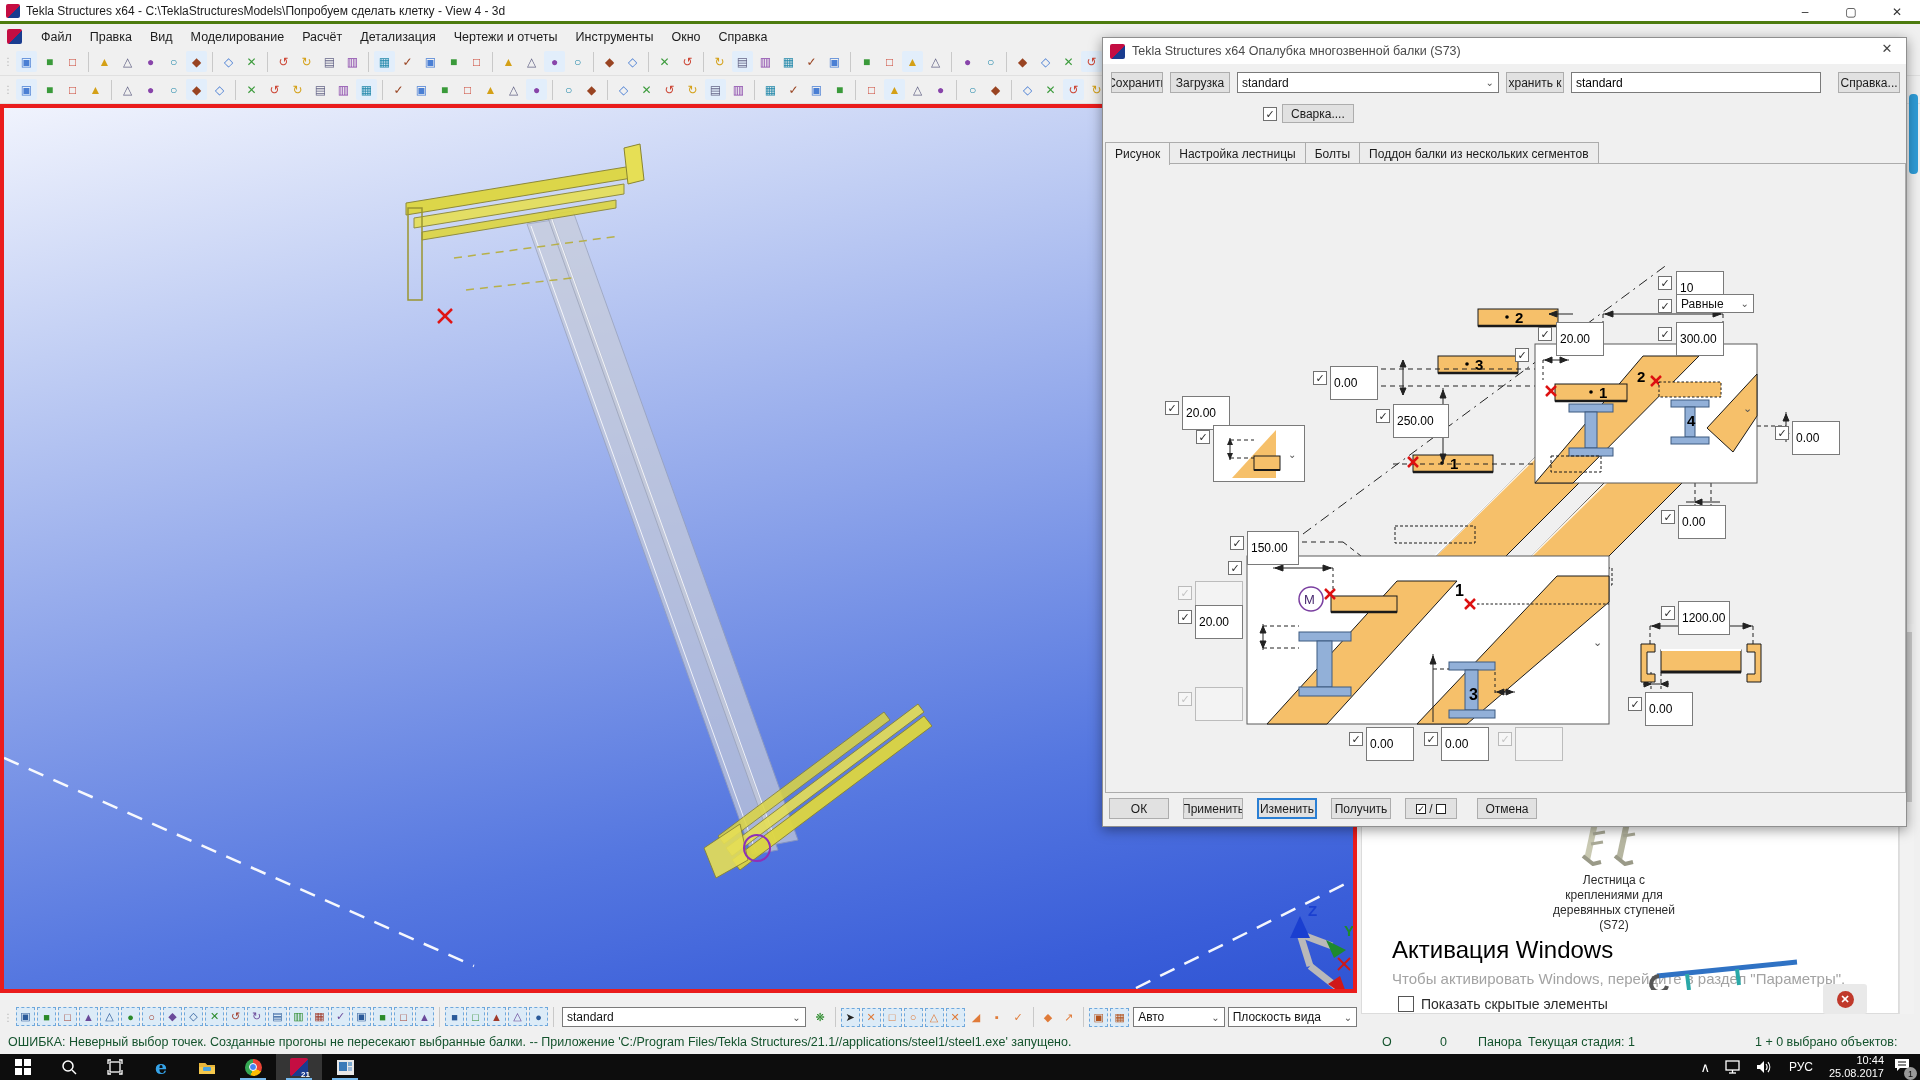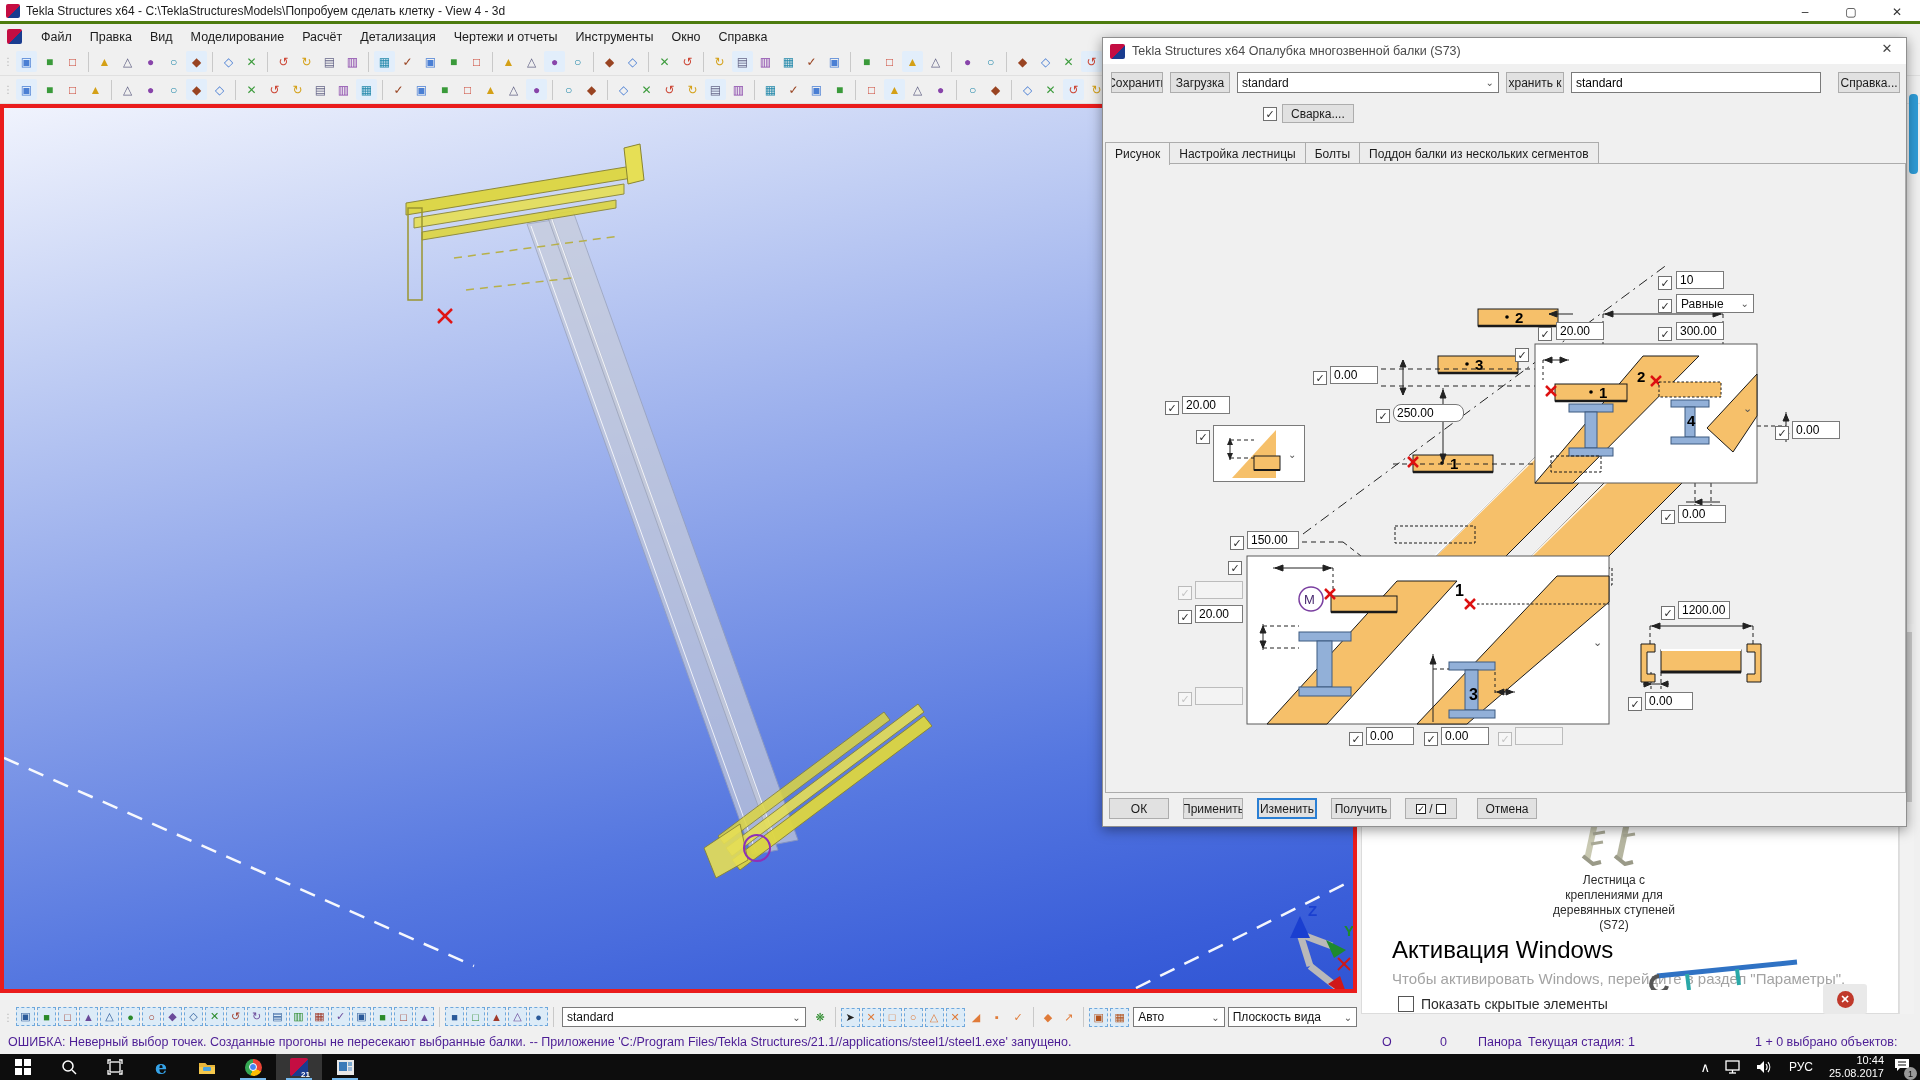--- a/index.html
+++ b/index.html
@@ -61,29 +61,29 @@
   .tab.active { background:#f0f0f0; position:relative; z-index:3; padding-bottom:4px;}
   .tabpage { position:absolute; left:2px; top:125px; width:801px; height:630px; border:1px solid #acacac; background:#f0f0f0; }
   .dlg-buttons { position:absolute; left:6px; top:760px; display:flex; }
   .dlg-buttons .btn { width:60px; margin-right:14px; }
   .btn.focusblue { border:2px solid #2a7fd4; }
   .minicb { display:inline-block; width:10px; height:10px; border:1px solid #222; background:#fff; font-size:9px; line-height:9px; text-align:center; }
 
   
   .cb { position:absolute; width:14px; height:14px; border:1px solid #707070; background:#fff; font-size:11px; line-height:12px; text-align:center; color:#2b2b2b; z-index:5;}
   .cb.dis { border-color:#bababa; color:#c3c3c3; background:#f6f6f6; }
-  .tb { position:absolute; width:48px; height:18px; border:1px solid #7a7a7a; background:#fff; font-size:12px; padding:0 3px; font-family:"Liberation Sans",sans-serif; z-index:5;}
+  .tb { position:absolute; width:48px; height:18px; border:1px solid #7a7a7a; background:#fff; font-size:12px; padding:16px 3px; font-family:"Liberation Sans",sans-serif; z-index:5;}
   .tb.dis { background:#f3f3f3; border-color:#bcbcbc; }
   .fcombo { position:absolute; z-index:5; }
 
   
   .bottombar { position:absolute; left:0; top:1003px; width:1357px; height:28px; background:#f0f0f0; display:flex; align-items:center; z-index:3;}
   .selicon { width:19px; height:19px; margin:0 1px; background:#dcebf7; border:1px dashed #6fa8dc; font-size:11px; display:flex; align-items:center; justify-content:center; color:#333;}
   .selicon.plain { background:#f0f0f0; border-color:transparent; }
-  .statusbar { position:absolute; left:0; top:1031px; width:1920px; height:23px; background:#f0f0f0; font-size:12.5px; color:#4c1d95; z-index:4;}
+  .statusbar { position:absolute; left:0; top:1031px; width:1920px; height:23px; background:#f0f0f0; font-size:12.5px; color:#14532d; z-index:4;}
   .taskbar { position:absolute; left:0; top:1054px; width:1920px; height:26px; background:#0d0d0d; display:flex; align-items:center; z-index:20;}
   .tk { width:46px; height:26px; display:flex; align-items:center; justify-content:center; position:relative;}
   .tk.active { background:#353535; }
   .underline { position:absolute; bottom:0; left:10px; width:26px; height:2px; background:#76b9ed; }
   .tright { position:absolute; right:0; top:0; height:26px; display:flex; align-items:center; color:#fff; }
   .clock { font-size:11px; text-align:right; line-height:1.15; margin:0 8px; }
 </style>
 </head>
 <body>
 
@@ -589,21 +589,21 @@
         <span class="chev">⌄</span>
     </div>
     <div class="cb" style="left:435px;top:289px">✓</div>
     <input class="tb" style="left: 453px; top: 284px;" value="20.00">
     <div class="cb" style="left:555px;top:289px">✓</div>
     <input class="tb" style="left: 573px; top: 284px;" value="300.00">
     <div class="cb" style="left:412px;top:310px">✓</div>
     <div class="cb" style="left:210px;top:333px">✓</div>
     <input class="tb" style="left: 227px; top: 328px;" value="0.00">
     <div class="cb" style="left:273px;top:371px">✓</div>
-    <input class="tb" style="left: 290px; top: 366px; width: 71px; border-radius: 8px;" value="250.00">
+    <input class="tb" style="left: 290px; top: 366px; width: 56px;" value="250.00">
     <div class="cb" style="left:62px;top:363px">✓</div>
     <input class="tb" style="left: 79px; top: 358px;" value="20.00">
     <div class="cb" style="left:93px;top:392px">✓</div>
     <div class="fcombo" style="left:110px;top:387px;width:92px;height:57px;background:#fff;border:1px solid #7a7a7a;">
       <svg width="90" height="55" viewBox="0 0 90 55">
         <polygon points="18,52 62,4 62,52" fill="#f6c06a"></polygon>
         <rect x="40" y="30" width="26" height="14" fill="#f6c06a" stroke="#1a1a1a"></rect>
           <line x1="40" y1="44" x2="66" y2="44" stroke="#1a1a1a" stroke-width="2"></line>
         <line x1="16" y1="12" x2="16" y2="34" stroke="#222"></line>
           <polygon points="16,12 13,19 19,19" fill="#222"></polygon>

